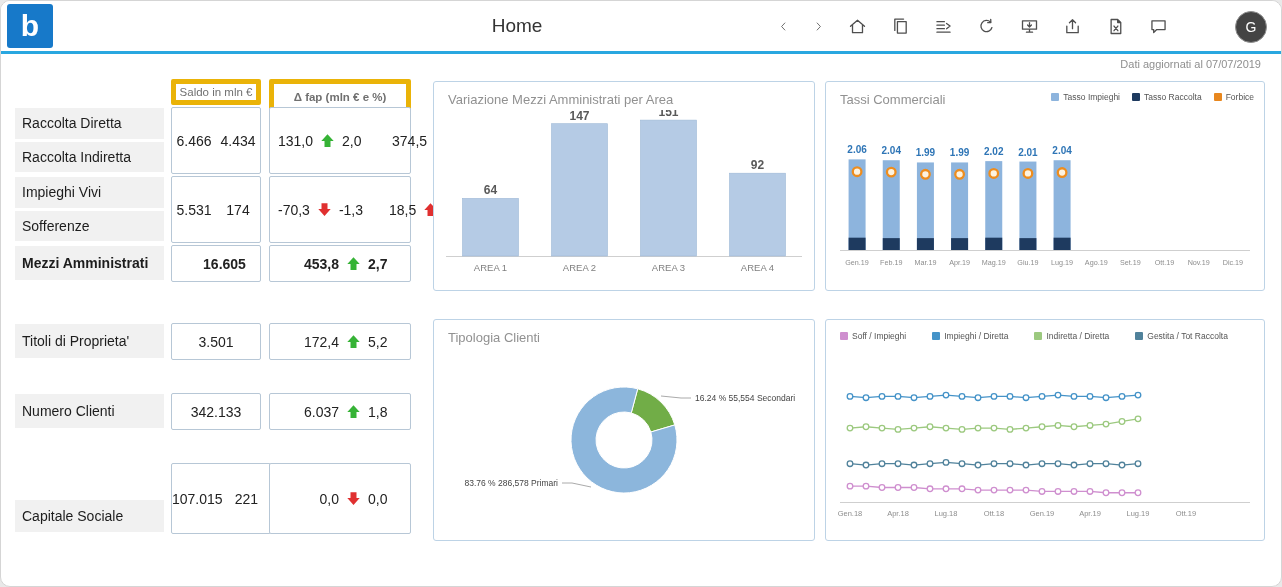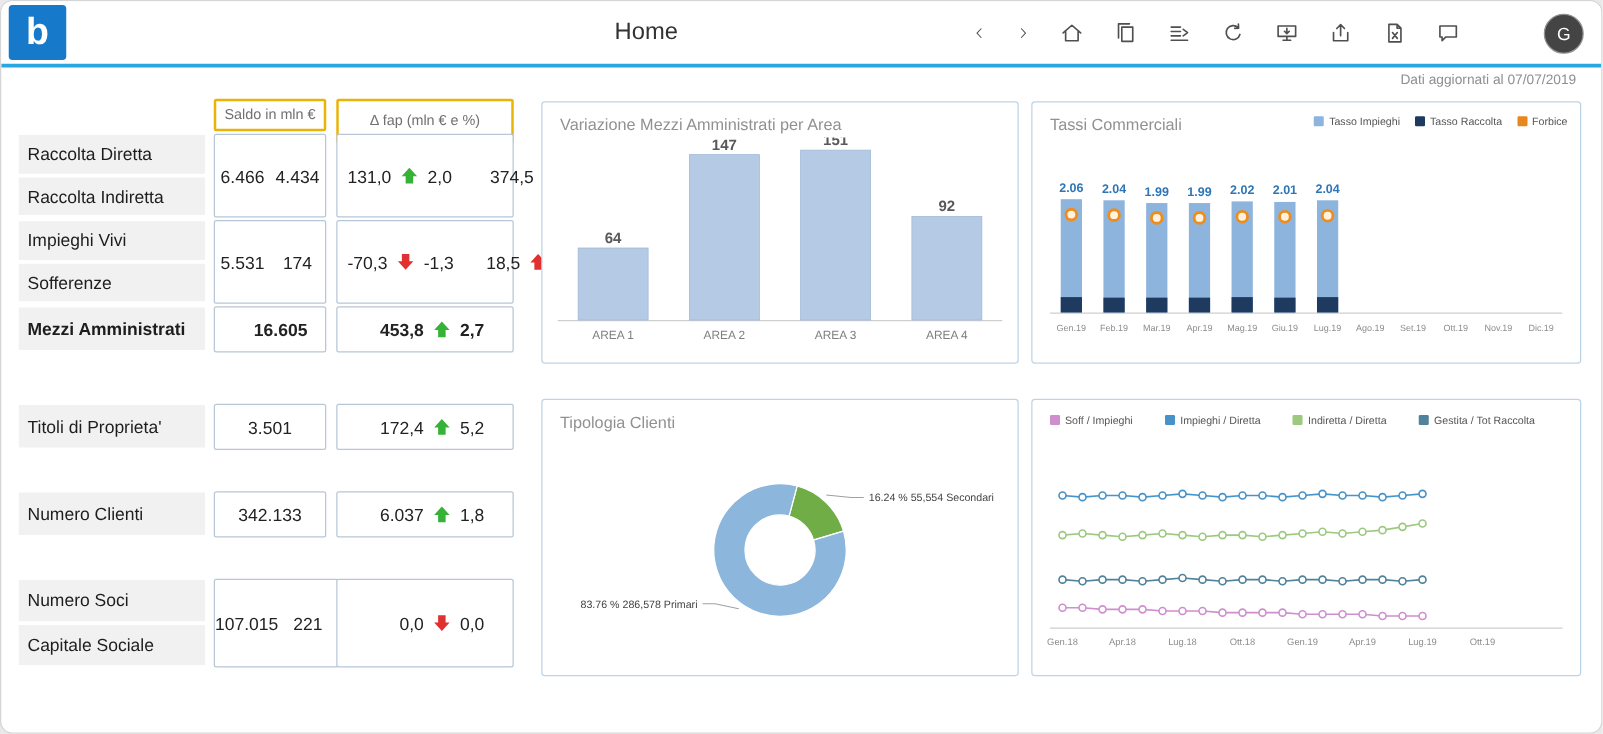--- a/index.html
+++ b/index.html
@@ -15,21 +15,21 @@
   .icons{position:absolute;right:112px;top:0;height:50px;display:flex;align-items:center;gap:22px;}
   .icon{color:#4f4f4f;cursor:pointer;display:flex;align-items:center;}
   .icon svg{display:block;}
   .avatar{position:absolute;right:14px;top:10px;width:30px;height:30px;border-radius:50%;
           background:#444;border:1px solid #909090;color:#fff;font-size:14px;display:flex;
           align-items:center;justify-content:center;cursor:pointer;}
   .updated{position:absolute;right:20px;top:57px;font-size:11px;color:#8f8f8f;}
   
   #kpi{position:absolute;left:0;top:0;width:100%;height:100%;pointer-events:none;}
   #kpi *{pointer-events:auto;}
-  .colhdr{position:absolute;border:2px solid #eab308;background:#fff;display:flex;align-items:center;
+  .colhdr{position:absolute;border:5px solid #eab308;background:#fff;display:flex;align-items:center;
           justify-content:center;font-size:11.5px;color:#707070;box-sizing:border-box;border-radius:2px;}
   .vbox{position:absolute;border:1px solid #b7c7d6;background:#fff;box-sizing:border-box;
         display:flex;flex-direction:row;border-radius:2px;}
   .vcell{flex:1;display:flex;align-items:center;justify-content:center;font-size:14px;color:#222;}
   .drow{flex:1;display:flex;align-items:center;font-size:14px;color:#222;padding:0 8px;}
   .drow .num{flex:1;text-align:right;padding-right:7px;}
   .drow .pct{width:34px;text-align:left;padding-left:7px;}
   .klbl{position:absolute;background:#f1f1f1;display:flex;align-items:center;padding-left:7px;
         font-size:14px;color:#1d1d1d;box-sizing:border-box;}
   .kbold{font-weight:bold;}
@@ -117,21 +117,21 @@
           </svg>
         </span>
       </div>
     <div class="avatar">G</div>
   </header>
 
   <div class="updated">Dati aggiornati al 07/07/2019</div>
 
   <div id="kpi">
       <div class="colhdr" style="left: 170px; top: 78px; width: 90px; height: 26px;">Saldo in mln €</div>
-      <div class="colhdr" style="left: 268px; top: 78px; width: 142px; height: 36px;">Δ fap (mln € e %)</div>
+      <div class="colhdr" style="left: 268px; top: 78px; width: 142px; height: 36px; font-weight: bold;">Δ fap (mln € e %)</div>
       <div class="vbox" style="left: 170px; top: 106px; width: 90px; height: 67px;">
         <div class="vcell">6.466</div>
         <div class="vcell">4.434</div>
       </div>
       <div class="vbox" style="left: 268px; top: 106px; width: 142px; height: 67px;">
         <div class="drow">
           <span class="num">131,0</span>
           <svg width="15" height="15" viewBox="0 0 16 16">
             <path d="M8 1.2 L14.6 8.6 H11.2 V14.8 H4.8 V8.6 H1.4 Z" fill="#36b336"></path>
           </svg>
@@ -214,21 +214,20 @@
       </div>
       <div class="vbox" style="left: 268px; top: 462px; width: 142px; height: 71px;">
         <div class="drow">
           <span class="num">0,0</span>
           <svg width="15" height="15" viewBox="0 0 16 16">
             <path d="M8 14.8 L1.4 7.4 H4.8 V1.2 H11.2 V7.4 H14.6 Z" fill="#e03030"></path>
           </svg>
           <span class="pct">0,0</span>
         </div>
       </div>
-      <div class="klbl" style="left: 14px; top: 463px; width: 149px; height: 32.5px;">Numero Soci</div>
       <div class="klbl" style="left: 14px; top: 498.5px; width: 149px; height: 32.5px;">Capitale Sociale</div>
     </div>
 
   <section class="panel" id="panel-variazione">
     <div class="panel-title">Variazione Mezzi Amministrati per Area</div>
     <svg id="chart-variazione" width="356" height="178">
         <line x1="0" y1="146.5" x2="356" y2="146.5" stroke="#cfcfcf"></line>
         <rect x="16.5" y="88.4" width="56" height="57.6" fill="#b5cbe5" stroke="#9db8d6" stroke-width="0.6"></rect>
         <text x="44.5" y="84.4" class="barlabel" text-anchor="middle">64</text>
         <text x="44.5" y="161" class="cat" text-anchor="middle">AREA 1</text>

